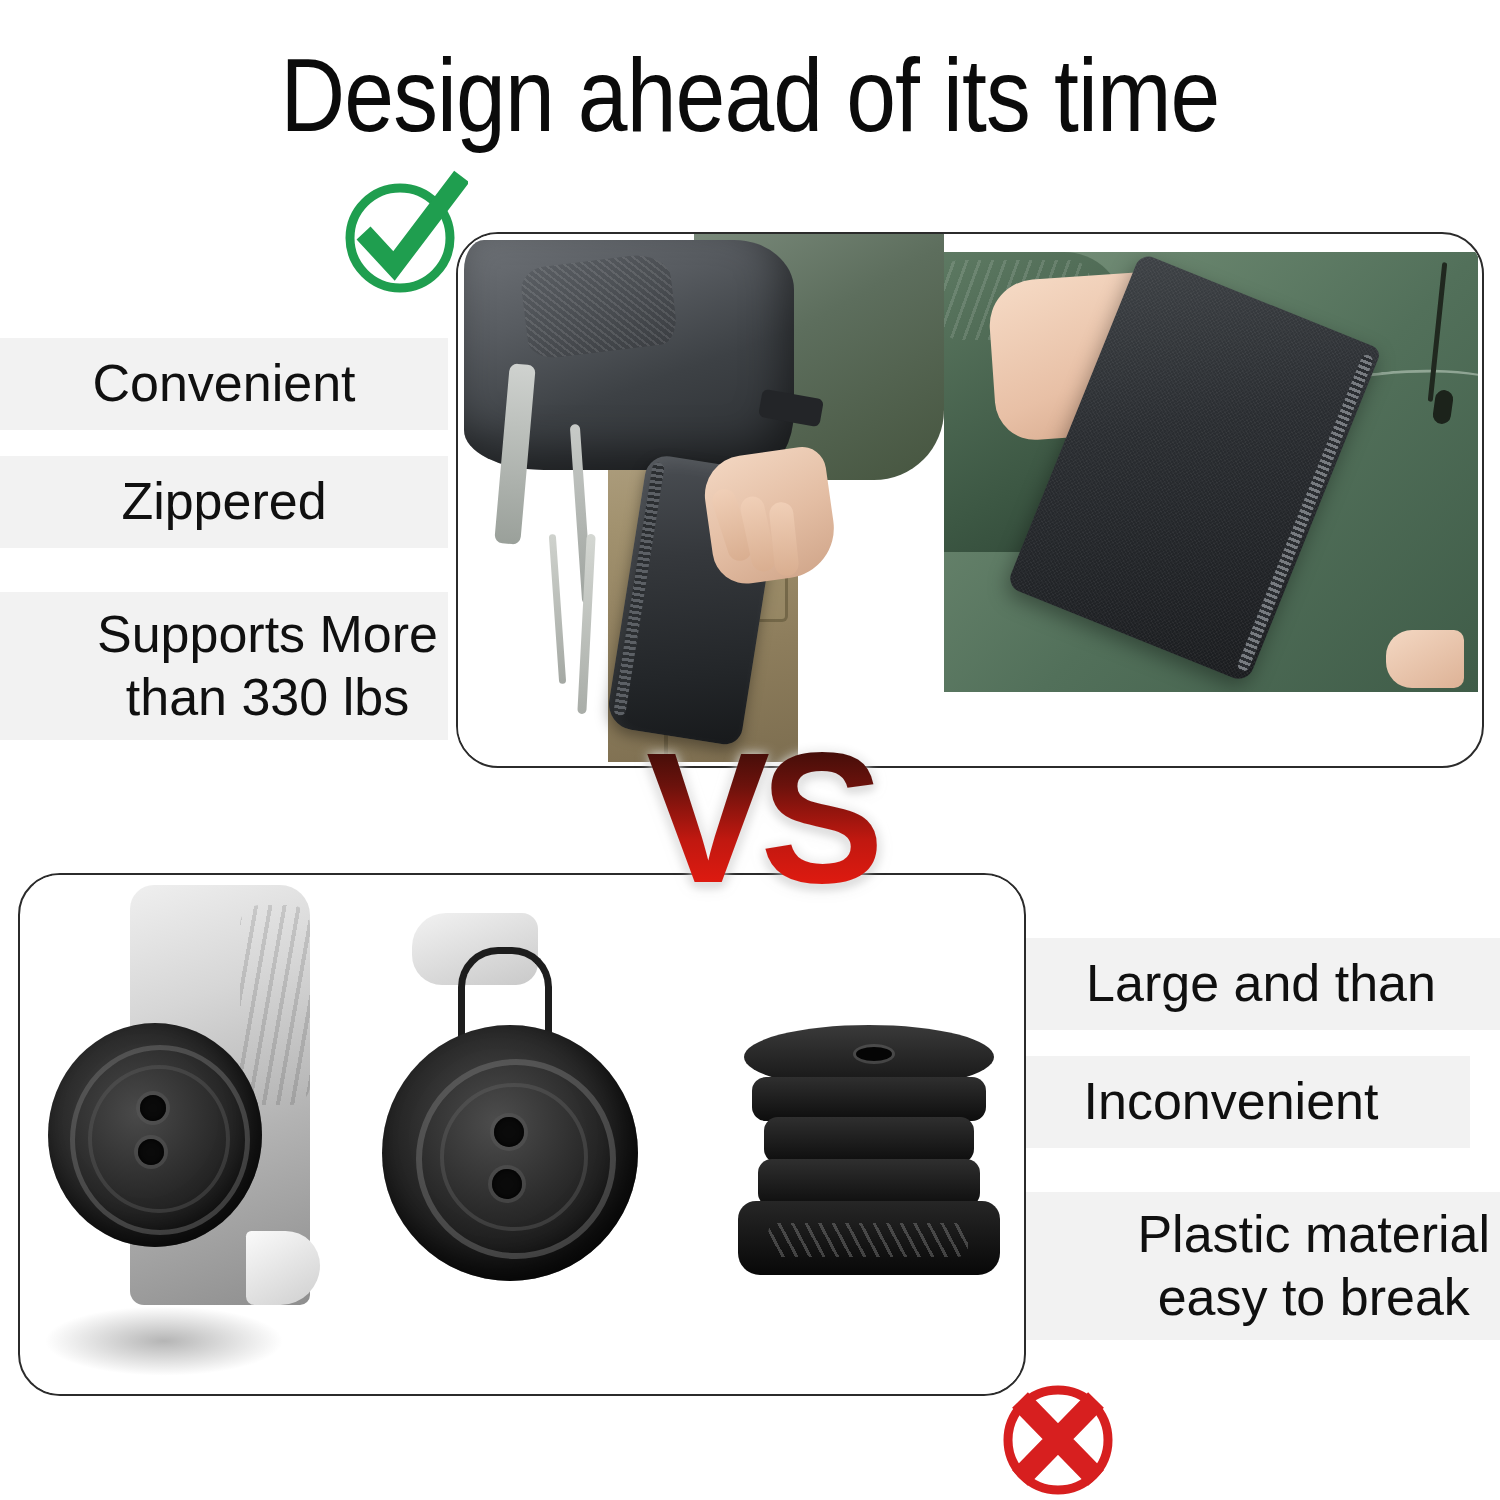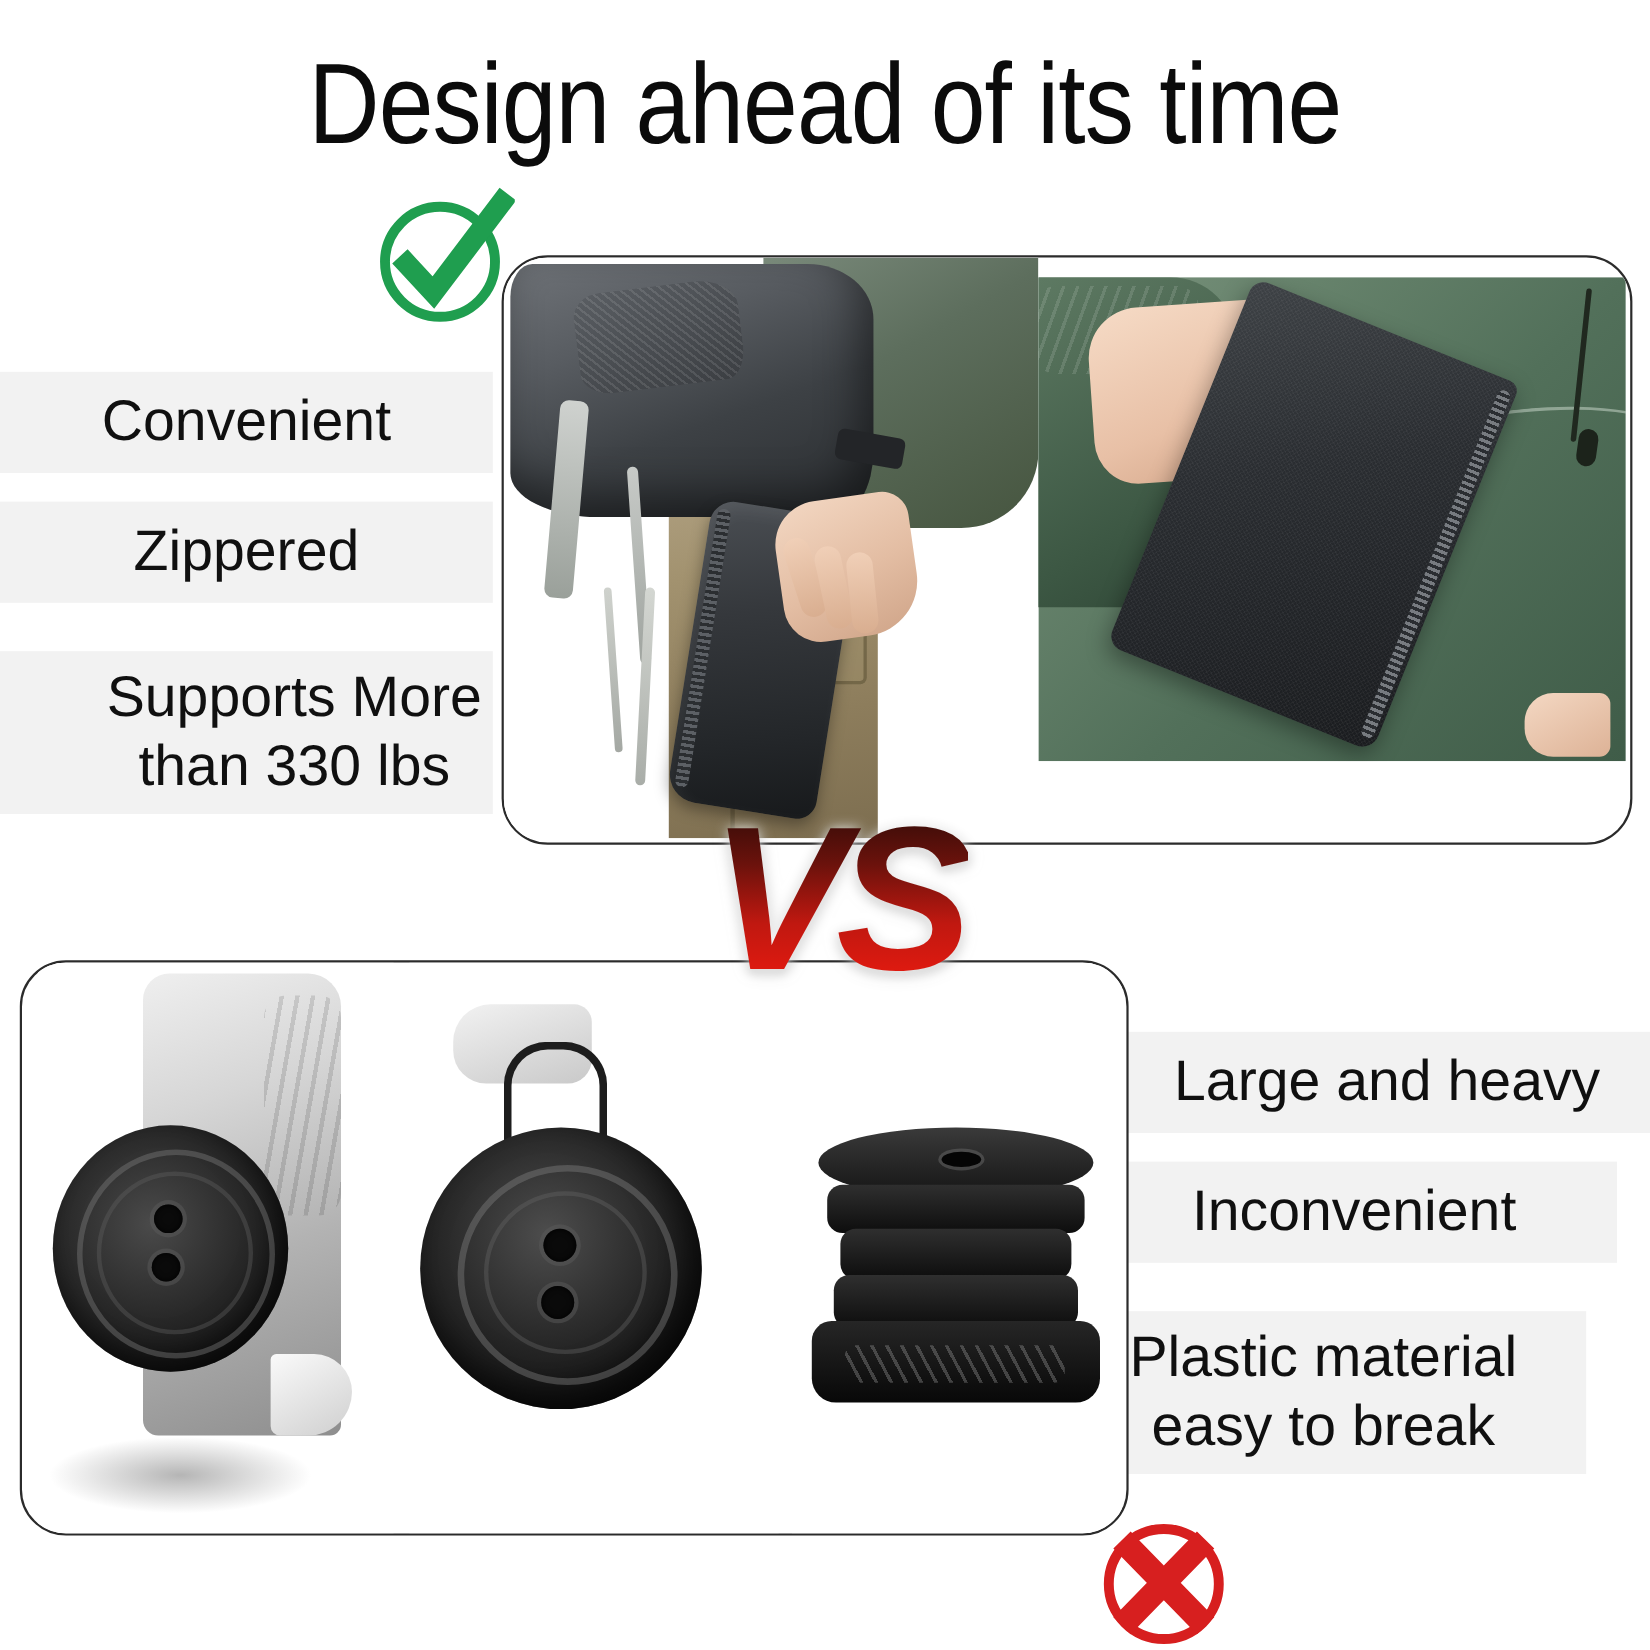--- a/index.html
+++ b/index.html
@@ -61,21 +61,21 @@
   .band.two-line{line-height:1.22;}
 
   
   .band-g1{left:0;   top:338px; width:448px; height:92px;}
   .band-g2{left:0;   top:456px; width:448px; height:92px;}
   .band-g3{left:0;   top:592px; width:448px; height:148px;justify-content:flex-end;}
 
   
   .band-b1{left:1022px; top:938px;  width:478px; height:92px;}
   .band-b2{left:992px; top:1056px; width:478px; height:92px;}
-  .band-b3{left:964px; top:1192px; width:478px; height:148px;}
+  .band-b3{left:1022px; top:1192px; width:478px; height:148px;justify-content:flex-end;}
 
   
   .panel{
     position:absolute;
     border:2px solid #2b2b2b;
     border-radius:42px;
     background:#ffffff;
     overflow:hidden;
   }
   .panel-top{left:456px; top:232px; width:1024px; height:532px;}
@@ -337,21 +337,20 @@
     border-radius:10px;
   }
 
   
   .vs{
     position:absolute;
     left:640px; top:728px;
     width:240px; height:180px;
     font-size:186px;
     font-weight:700;
-    font-style:italic;
     letter-spacing:-10px;
     line-height:180px;
     text-align:center;
     background:linear-gradient(180deg,#2b0b07 0%,#6b120c 32%,#c01810 62%,#ef1b10 100%);
     -webkit-background-clip:text;
             background-clip:text;
     color:transparent;
     -webkit-text-fill-color:transparent;
     filter:drop-shadow(0 0 6px rgba(255,255,255,.9)) drop-shadow(0 3px 4px rgba(0,0,0,.25));
     user-select:none;
@@ -385,21 +384,21 @@
     <span>Convenient</span>
   </div>
   <div class="band band-g3 two-line">
     <span>
       <span>Supports More</span><br>
       <span>than 330 lbs</span>
     </span>
   </div>
 
   <div class="band band-b1">
-    <span>Large and heavy</span>
+    <span>Large and than</span>
   </div>
   <div class="band band-b2">
     <span>Inconvenient</span>
   </div>
   <div class="band band-b3 two-line">
     <span>
       <span>Plastic material</span><br>
       <span>easy to break</span>
     </span>
   </div>

